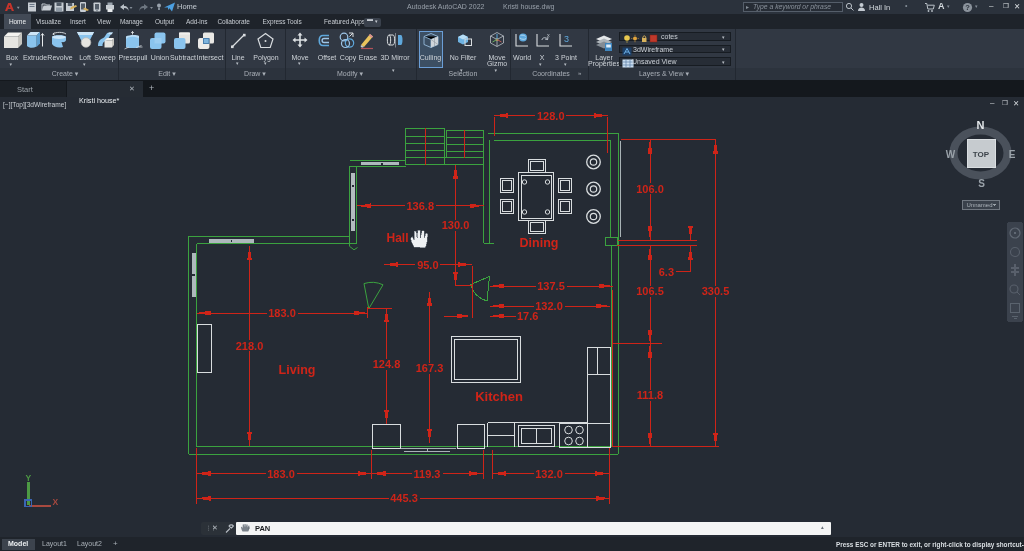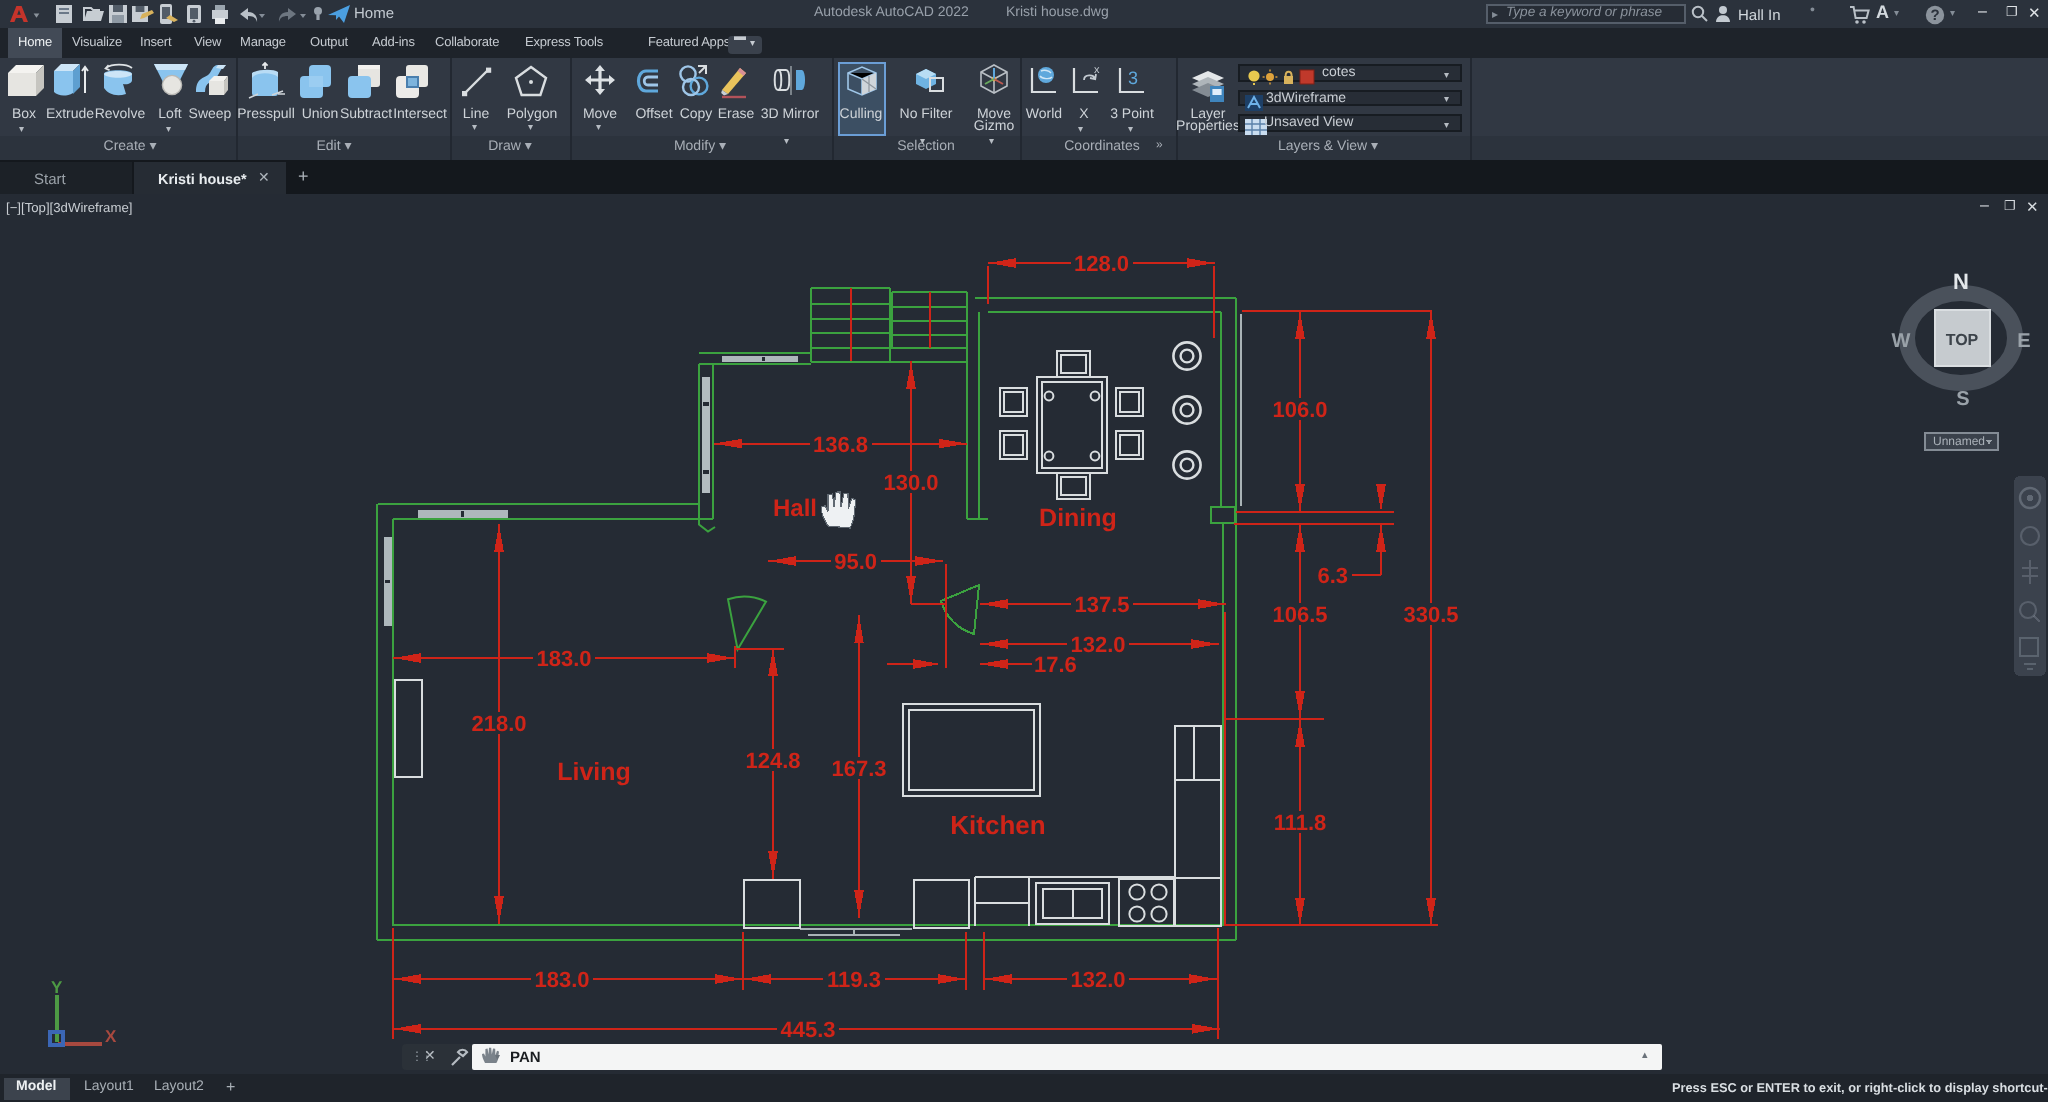--- a/index.html
+++ b/index.html
@@ -7,21 +7,21 @@
 .tabs{position:absolute;top:14px;left:0;width:1024px;height:15px;background:#1e232a}
 .tab{position:absolute;top:0;height:15px;line-height:15px;font-size:6.5px;letter-spacing:-0.1px;color:#c6cbd1;text-align:center}
 .ribbon{position:absolute;top:29px;left:0;width:1024px;height:51px;background:#313843}
 .rlab{position:absolute;top:39px;height:12px;line-height:12px;font-size:7px;color:#a9afb7;text-align:center}
 .ilab{position:absolute;font-size:7px;color:#ced3d8;text-align:center;line-height:6.5px}
 .ftabs{position:absolute;top:80px;left:0;width:1024px;height:17px;background:#14181d}
 .status{position:absolute;top:537px;left:0;width:1024px;height:14px;background:#1f242b}
 svg{position:absolute;top:0;left:0}
 </style></head><body>
 <div class="ab" style="left:0;top:97px;width:1024px;height:440px;background:#252b34"></div>
-<div class="ab" style="left:0;top:16px;width:1024px;height:388px">
+<div class="ab" style="left:0;top:0;width:1024px;height:388px">
     <svg width="1024" height="551" viewBox="0 0 1024 551" fill="none" shape-rendering="crispEdges">
       <line x1="189" y1="236" x2="349.5" y2="236" stroke="#3ba23f" stroke-width="1"></line>
       <line x1="196.5" y1="243.5" x2="356.5" y2="243.5" stroke="#3ba23f" stroke-width="1"></line>
       <line x1="188.5" y1="236" x2="188.5" y2="454" stroke="#3ba23f" stroke-width="1"></line>
       <line x1="196.5" y1="243.5" x2="196.5" y2="447" stroke="#3ba23f" stroke-width="1"></line>
       <line x1="188.5" y1="454" x2="618" y2="454" stroke="#3ba23f" stroke-width="1"></line>
       <line x1="196.5" y1="446.5" x2="611.5" y2="446.5" stroke="#3ba23f" stroke-width="1"></line>
       <line x1="349.5" y1="236" x2="349.5" y2="166" stroke="#3ba23f" stroke-width="1"></line>
       <line x1="356.5" y1="243.5" x2="356.5" y2="166" stroke="#3ba23f" stroke-width="1"></line>
       <path d="M349.5,236 L349.5,246.3 L354,249.8 L357.5,247.5" stroke="#3ba23f" fill="none" shape-rendering="geometricPrecision"></path>
@@ -574,21 +574,21 @@
       </svg>
     </div>
     <span class="ab" style="left:722px;top:29.5px;font-size:5px;color:#b6bcc3">▾</span>
     <span class="ab" style="left:632px;top:29px;font-size:7px;color:#c9ced4">Unsaved View</span>
     <div class="rlab" style="left:633px;width:62px">Layers &amp; View ▾</div>
   </div>
 <div class="ftabs">
     <div class="ab" style="left:0;top:1px;width:66px;height:16px;background:#1c2127"></div>
     <span class="ab" style="left:17px;top:5px;font-size:7.5px;color:#9aa1a8">Start</span>
     <div class="ab" style="left:67px;top:1px;width:76px;height:16px;background:#262c34"></div>
-    <span class="ab" style="left:79px;top:5px;font-size:7.2px;font-weight:bold;color:#e8ecef">Kristi house*</span>
+    <span class="ab" style="left:79px;top:16px;font-size:7.2px;font-weight:normal;color:#e8ecef">Kristi house*</span>
     <span class="ab" style="left:129px;top:4.5px;font-size:7px;color:#aeb5bc">✕</span>
     <span class="ab" style="left:149px;top:3px;font-size:9px;color:#aeb5bc">+</span>
   </div>
 <span class="ab" style="left:3px;top:101px;font-size:6.6px;color:#c8cdd2">[−][Top][3dWireframe]</span>
 <span class="ab" style="left:990px;top:98px;font-size:8px;color:#d7dbdf">–</span>
 <span class="ab" style="left:1002px;top:99px;font-size:6.5px;color:#d7dbdf">❐</span>
 <span class="ab" style="left:1013px;top:99px;font-size:7.5px;color:#d7dbdf">✕</span>
 <div class="ab" style="left:200.5px;top:521.5px;width:630px;height:13.5px;background:#2b3138;border-radius:2px"></div>
 <span class="ab" style="left:205.5px;top:523.5px;font-size:6px;color:#98a0a8;letter-spacing:-1px">⋮⋮</span>
 <span class="ab" style="left:212px;top:523.5px;font-size:7px;color:#b6bcc2">✕</span>

